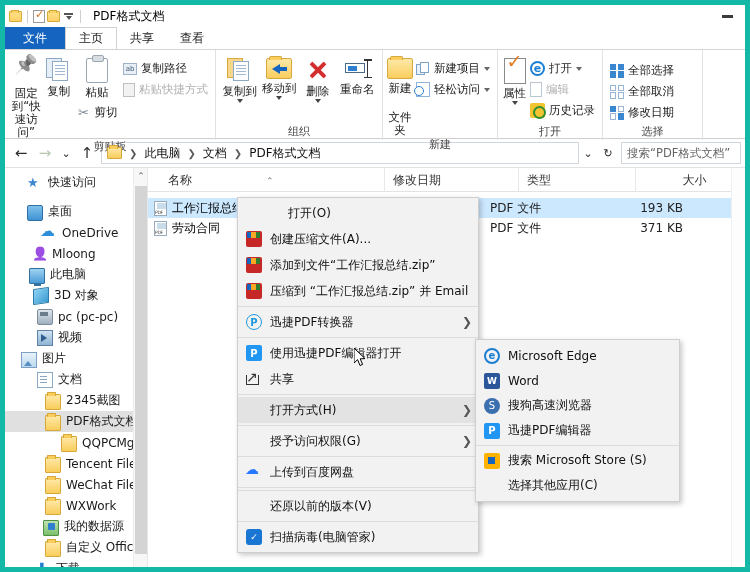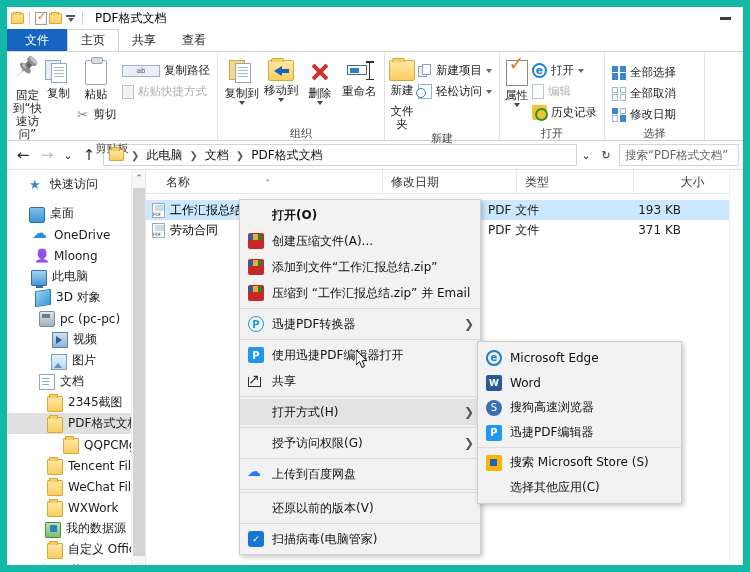--- a/index.html
+++ b/index.html
@@ -8,21 +8,21 @@
     width: 750px; height: 572px;
     font-family: "DejaVu Sans", "Liberation Sans", sans-serif;
     font-size: 12px;
     color: #000;
     overflow: hidden;
     background: #fff;
   }
   #app {
     position: relative;
     width: 750px; height: 572px;
-    border: 7px solid #14b8a6;
+    border: 5px solid #14b8a6;
     background: #ec4899;
     overflow: hidden;
   }
 
   
   .titlebar {
     height: 22px;
     background: #fff;
     display: flex;
     align-items: center;
@@ -168,21 +168,21 @@
   .ni-ico .b{position:absolute;left:4px;top:0;width:9px;height:11px;background:#fff;border:1px solid #7ea2c8;}
   .ea-ico{width:14px;height:15px;background:#fff;border:1px solid #8fb4dc;position:relative;}
   .ea-ico::after{content:"";position:absolute;left:-3px;top:3px;width:8px;height:8px;border:1.5px solid #2f7fd0;border-radius:50%;background:#fff;}
   .sel-all{width:14px;height:14px;display:grid;grid-template-columns:1fr 1fr;grid-template-rows:1fr 1fr;gap:1.5px;}
   .sel-all i{background:#3b86d0;}
   .sel-none{width:14px;height:14px;display:grid;grid-template-columns:1fr 1fr;grid-template-rows:1fr 1fr;gap:1.5px;}
   .sel-none i{border:1px solid #9ab6d6;background:#fff;}
   .sel-inv{width:14px;height:14px;display:grid;grid-template-columns:1fr 1fr;grid-template-rows:1fr 1fr;gap:1.5px;}
   .sel-inv i:nth-child(1),.sel-inv i:nth-child(4){background:#3b86d0;}
   .sel-inv i:nth-child(2),.sel-inv i:nth-child(3){border:1px solid #9ab6d6;background:#fff;}
-  .cppath-ico{width:38px;height:12px;background:#e9eef5;border:1px solid #9fb2c7;font-size:7px;color:#3a5a7a;display:flex;align-items:center;justify-content:center;}
+  .cppath-ico{width:14px;height:12px;background:#e9eef5;border:1px solid #9fb2c7;font-size:7px;color:#3a5a7a;display:flex;align-items:center;justify-content:center;}
   .pshort-ico{width:12px;height:14px;background:#f2f2f2;border:1px solid #c0c0c0;position:relative;}
   .scissor-ico{width:14px;height:14px;position:relative;color:#7b8794;font-size:13px;line-height:14px;}
 
   
   .addrbar {
     height: 28px; display: flex; align-items: center; background: #fff;
     padding: 0 4px; gap: 0px;
   }
   .navbtn {
     width: 24px; height: 24px; display: flex; align-items: center; justify-content: center;
@@ -274,21 +274,21 @@
     position: absolute; left: 232px; top: 192px; width: 242px;
     background: #f2f2f2; border: 1px solid #cfcfcf;
     box-shadow: 2px 2px 5px rgba(0,0,0,0.22);
     padding: 2px 0; z-index: 50;
   }
   .mi {
     height: 26px; display: flex; align-items: center; font-size: 12px; color: #111;
     padding: 0 6px 0 8px; position: relative;
   }
   .mi.hl { background: #e3e3e3; }
-  .mi.bold { font-weight: bold; }
+  .mi.bold { font-weight: normal; gap: 18px; }
   .mi .mico { width: 16px; height: 16px; margin-right: 8px; flex: none; position: relative; }
   .mi .mtx { flex: 1; white-space: nowrap; overflow: hidden; }
   .mi .arrow { font-size: 12px; color: #555; margin-left: 6px; }
   .msep { height: 1px; background: #dcdcdc; margin: 2px 0; }
   .ico-zip { width:15px;height:15px;background:#c62828;border-radius:2px;position:relative;}
   .ico-zip::after{content:"";position:absolute;left:1px;top:1px;width:13px;height:6px;
      background:linear-gradient(90deg,#1565c0 33%,#f9a825 33% 66%,#2e7d32 66%);}
   .ico-p { width:15px;height:15px;border:1.5px solid #1e9be0;border-radius:50%;color:#1e9be0;
      font-size:10px;font-weight:bold;display:flex;align-items:center;justify-content:center;}
   .ico-psq { width:15px;height:15px;background:#2196f3;border-radius:2px;color:#fff;
@@ -417,21 +417,21 @@
         </div>
       </div>
       <div class="rgroup-label">组织</div>
     </div>
 
     <div class="rgroup" style="width:115px">
       <div class="rgroup-body" style="width:100%">
         <div class="bigbtn" style="width:46px">
           <span class="folder-ico"></span>
           <span class="lbl">新建</span>
-          <span class="lbl" style="margin-top:8px">文件夹</span>
+          <span class="lbl" style="margin-top:16px">文件夹</span>
         </div>
         <div class="smallcol">
           <div class="smallbtn">
             <span class="ni-ico">
                 <i class="a"></i>
                 <i class="b"></i>
               </span>
             <span>新建项目</span>
             <span class="caret-dn" style="border-top-color:#666"></span>
           </div>
@@ -535,45 +535,45 @@
     <div class="sidebar">
       <div class="snode" style="padding-left:22px">
         <span class="ic ic-star"></span>
         <span class="tx">快速访问</span>
       </div>
       <div style="height:8px"></div>
       <div class="snode" style="padding-left:22px">
         <span class="ic ic-desktop"></span>
         <span class="tx">桌面</span>
       </div>
-      <div class="snode" style="padding-left:26px">
+      <div class="snode" style="padding-left:36px">
         <span class="ic ic-onedrive"></span>
         <span class="tx">OneDrive</span>
       </div>
       <div class="snode" style="padding-left:26px">
         <span class="ic ic-user"></span>
         <span class="tx">Mloong</span>
       </div>
       <div class="snode" style="padding-left:24px">
         <span class="ic ic-pc"></span>
         <span class="tx">此电脑</span>
       </div>
       <div class="snode" style="padding-left:28px">
         <span class="ic ic-3d"></span>
         <span class="tx">3D 对象</span>
       </div>
       <div class="snode" style="padding-left:32px">
         <span class="ic ic-disk"></span>
         <span class="tx">pc (pc-pc)</span>
       </div>
-      <div class="snode" style="padding-left:45px">
+      <div class="snode" style="padding-left:32px">
         <span class="ic ic-video"></span>
         <span class="tx">视频</span>
       </div>
-      <div class="snode" style="padding-left:44px">
+      <div class="snode" style="padding-left:16px">
         <span class="ic ic-pic"></span>
         <span class="tx">图片</span>
       </div>
       <div class="snode" style="padding-left:32px">
         <span class="ic ic-doc"></span>
         <span class="tx">文档</span>
       </div>
       <div class="snode" style="padding-left:40px">
         <span class="ic ic-fold"></span>
         <span class="tx">2345截图</span>

